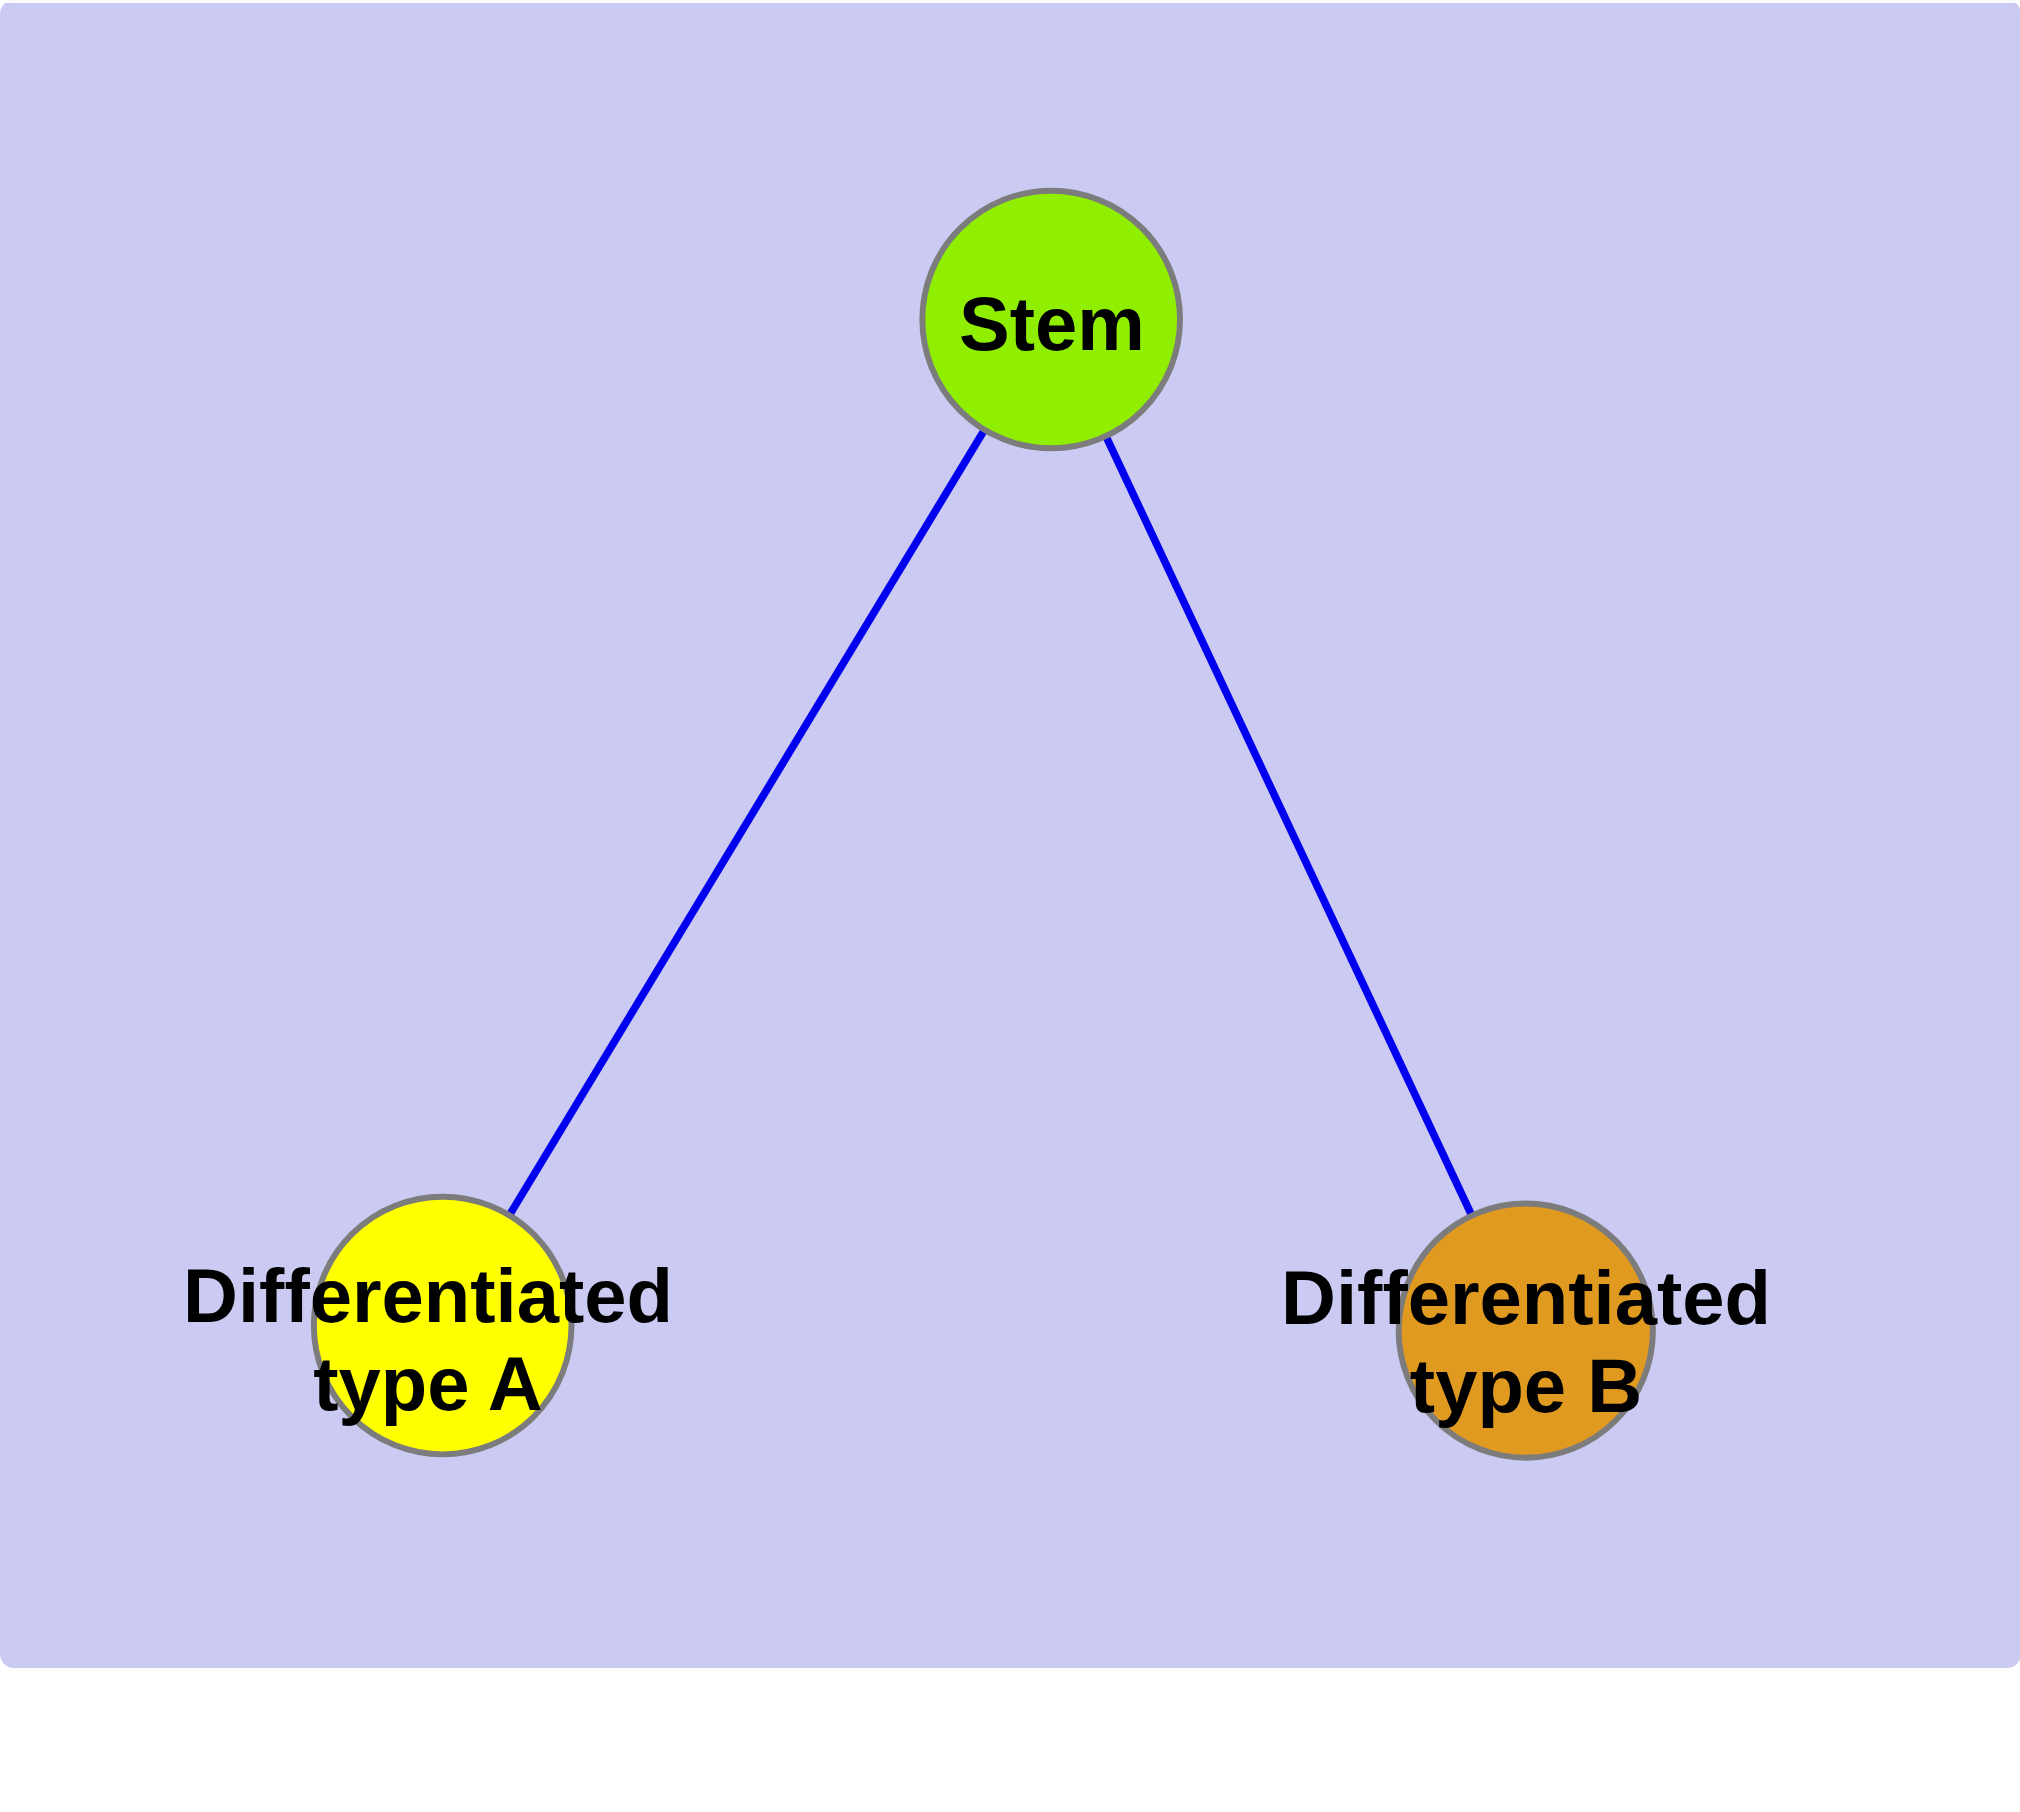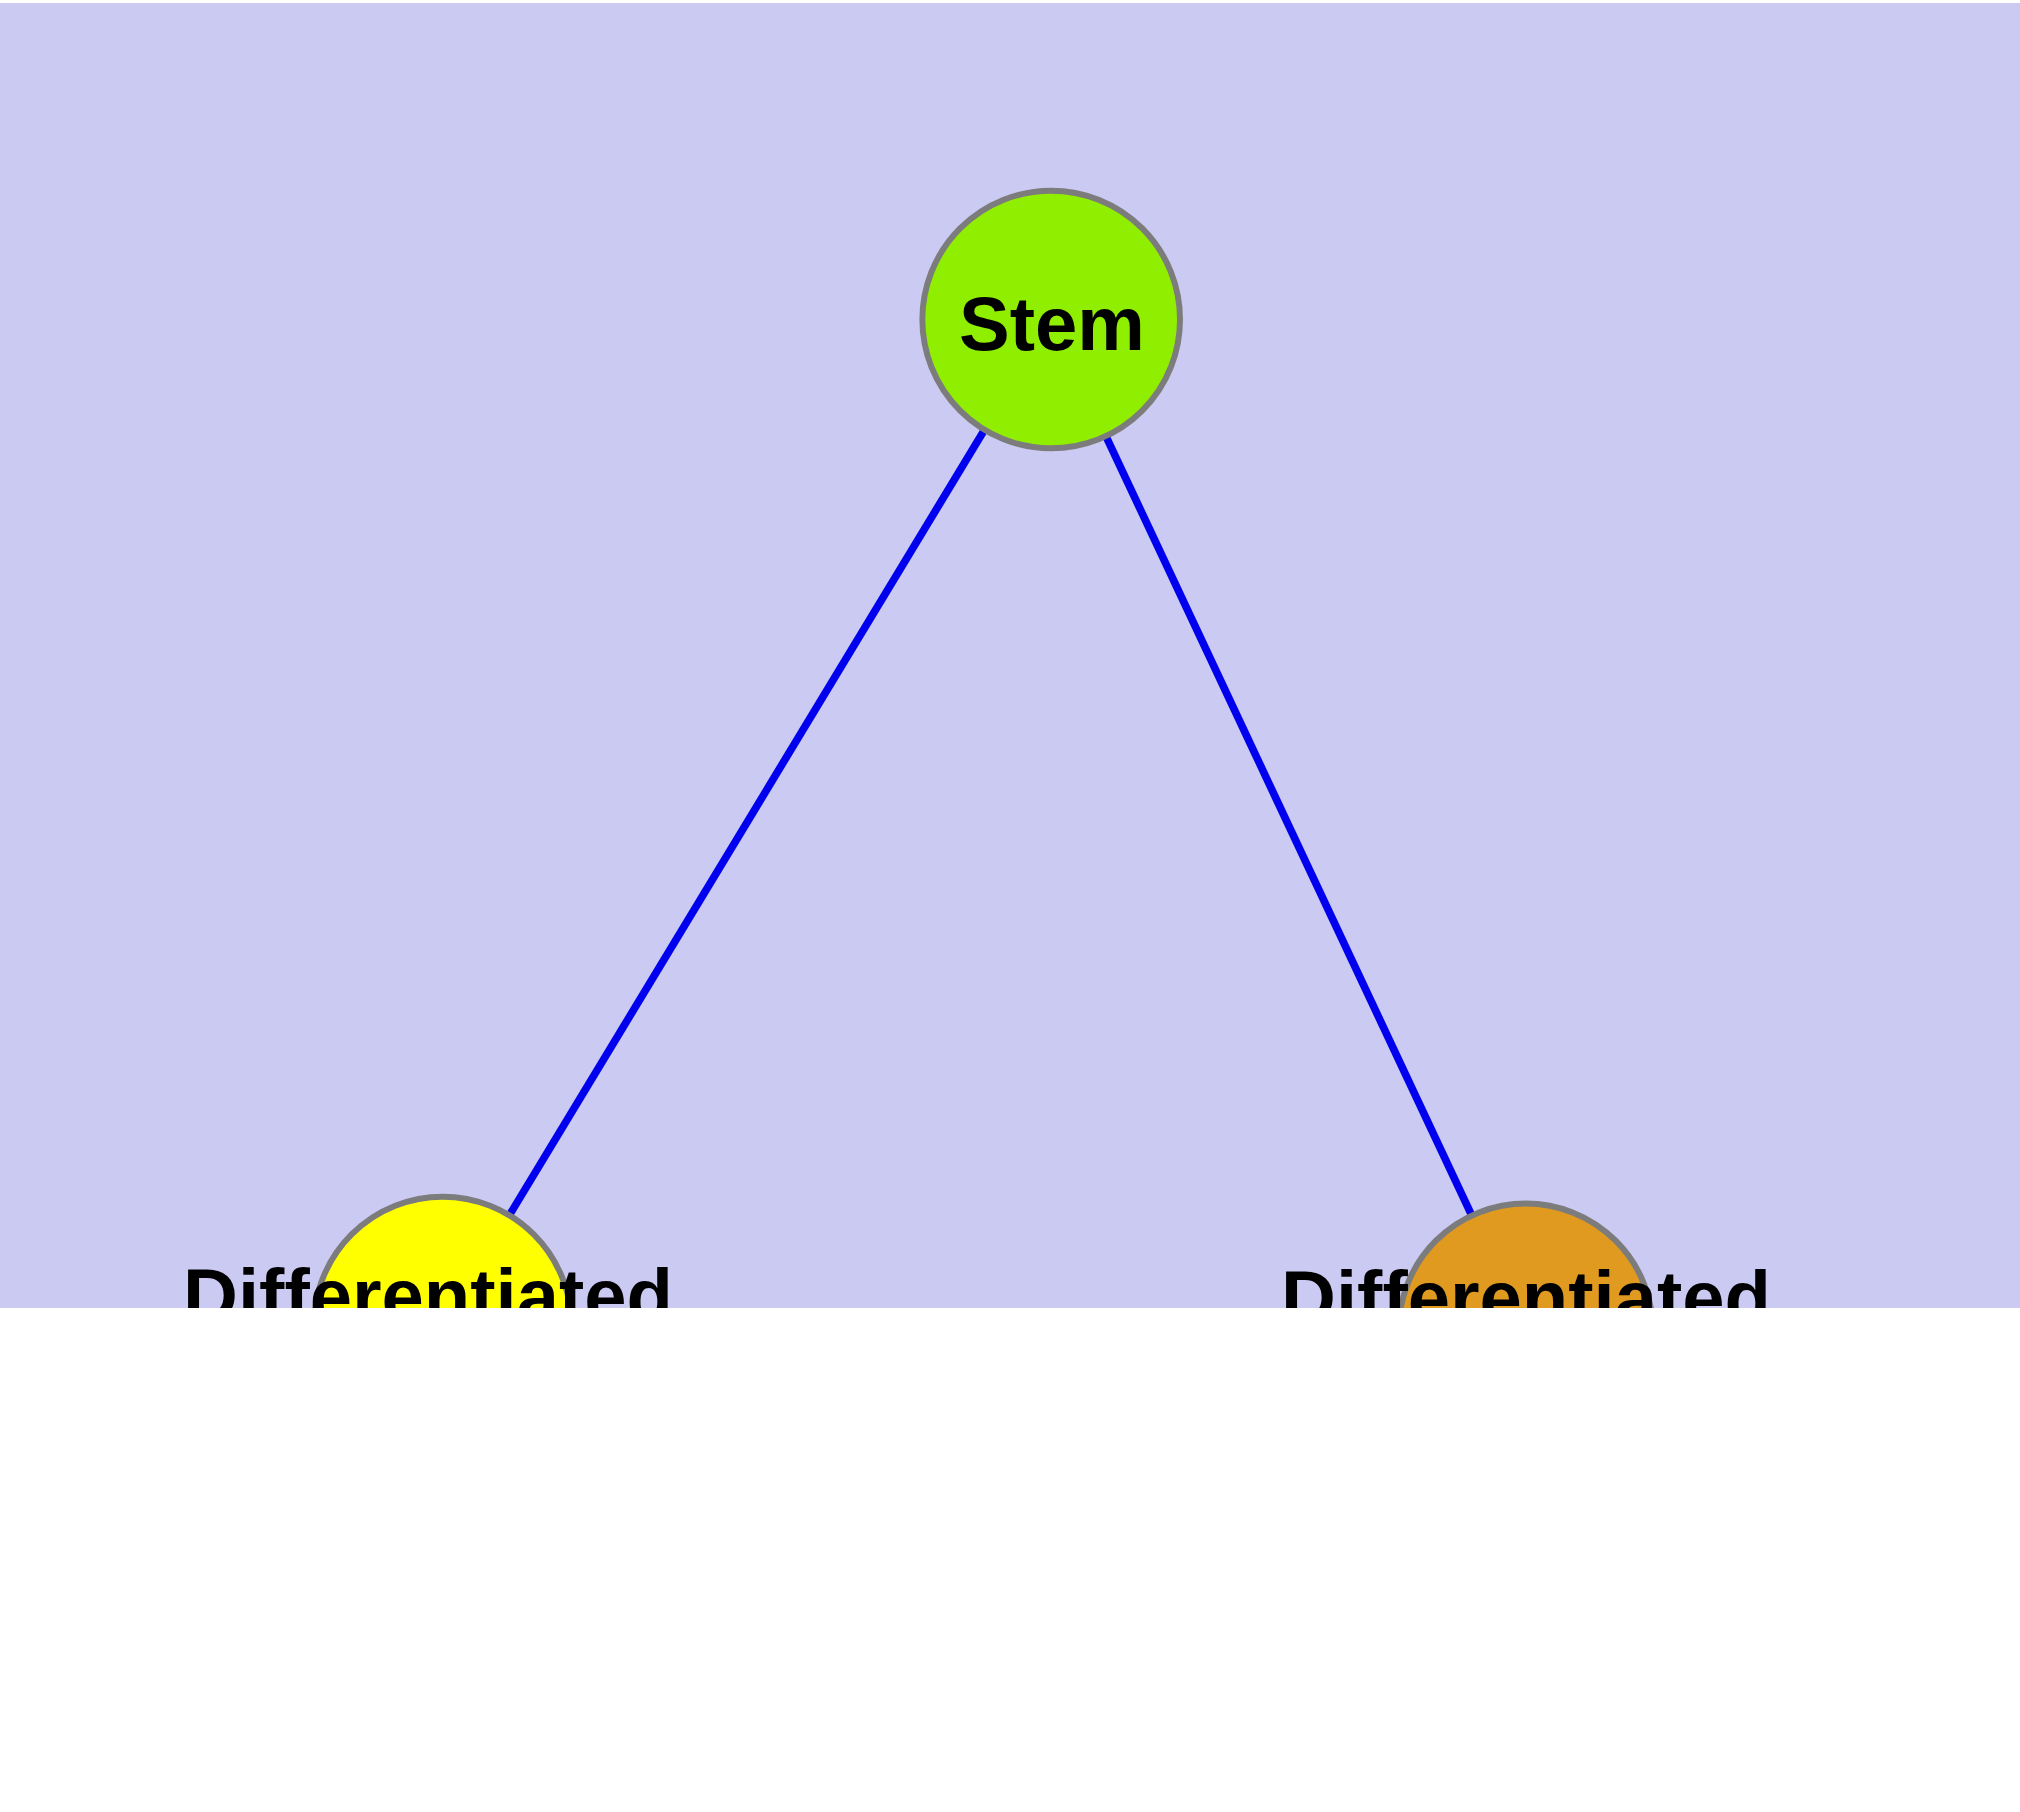--- a/index.html
+++ b/index.html
@@ -4,23 +4,24 @@
 <style>
   html, body {
     margin: 0;
     padding: 0;
     background: #ffffff;
     font-family: "Liberation Sans", sans-serif;
   }
   .canvas {
     position: relative;
     width: 2021px;
-    height: 1308px;
+    height: 1668px;
     background: #CACAF2;
     overflow: hidden;
+    border-radius: 14px;
   }
   .top-strip {
     position: absolute;
     left: 0;
     top: 0;
     width: 100%;
     height: 2.5px;
     background: #FFFFFF;
   }
   svg.graph {

